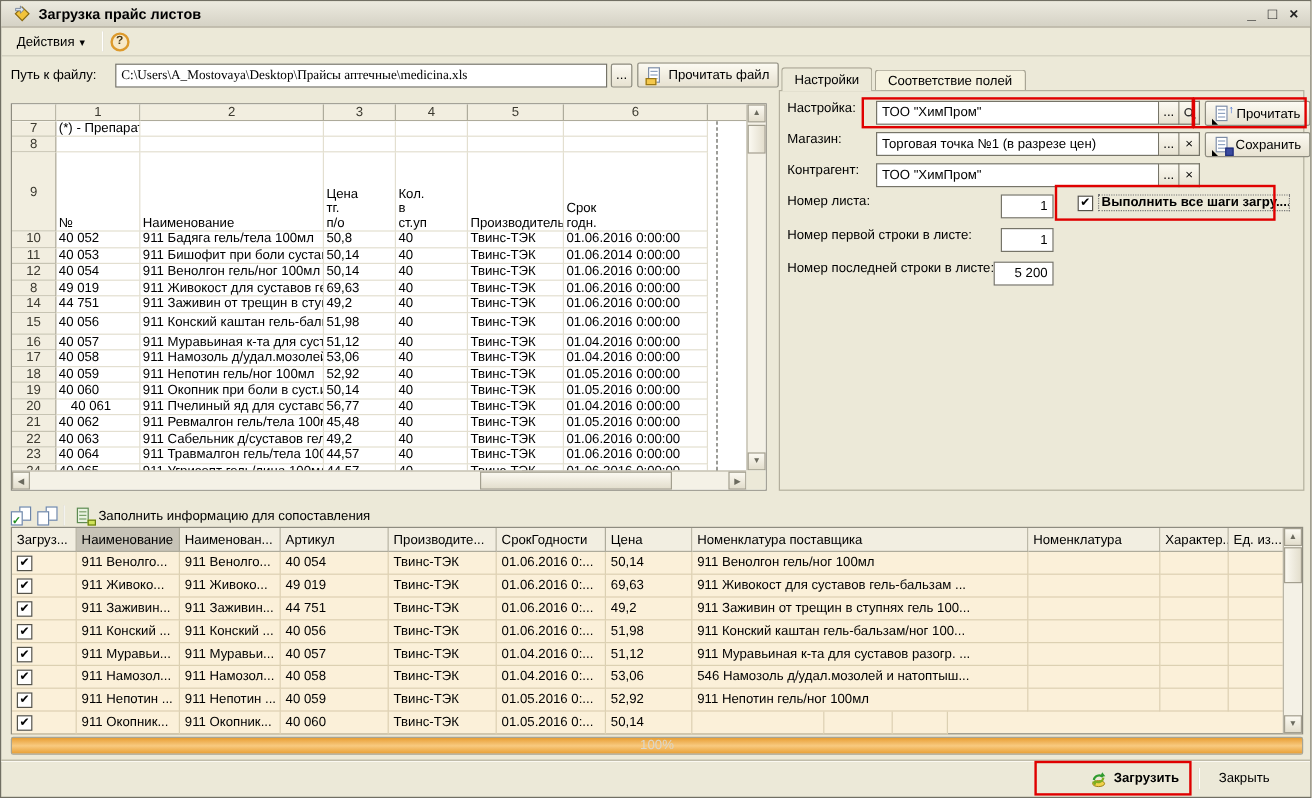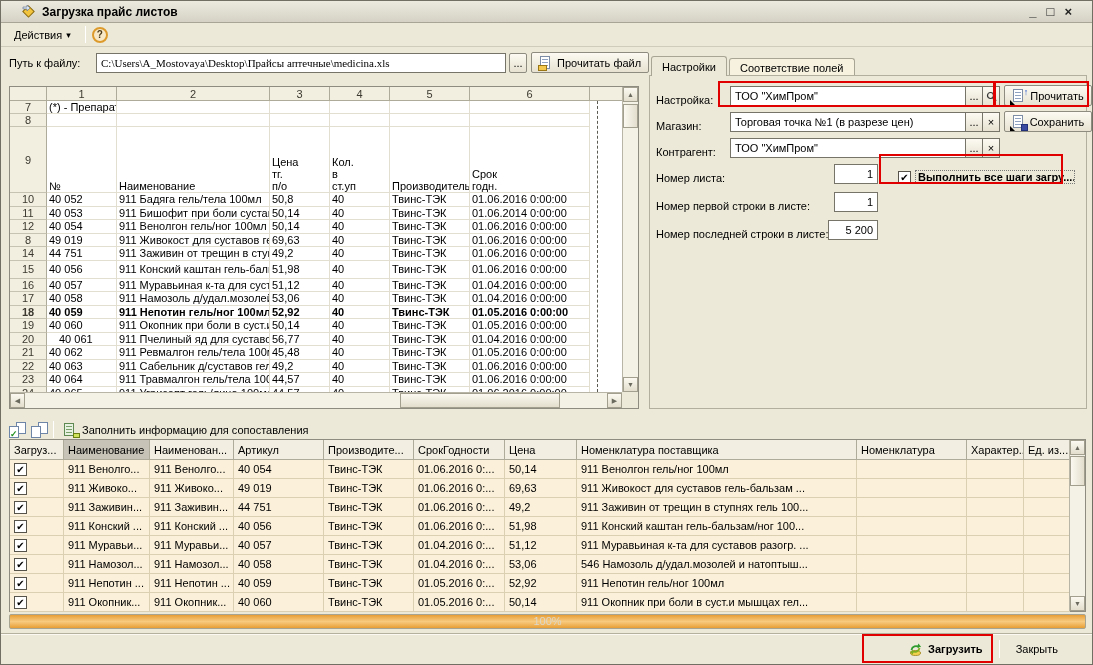--- a/index.html
+++ b/index.html
@@ -1,21 +1,21 @@
 <!DOCTYPE html>
 <html><head>
 <meta charset="utf-8">
 <style>
   html,body{margin:0;padding:0;background:#d9d6c9;}
   *{box-sizing:border-box;}
   .window{position:relative;width:1093px;height:665px;background:#ece9d8;border:1px solid #716f63;
     font-family:"Liberation Sans",sans-serif;font-size:11px;color:#000;overflow:hidden;}
   
   .titlebar{position:absolute;left:0;top:0;right:0;height:22px;display:flex;align-items:center;gap:6px;
-    padding:0 20px;background:linear-gradient(#eceadf,#d5d2c5);border-bottom:1px solid #a9a596;}
+    padding:0 10px;background:linear-gradient(#eceadf,#d5d2c5);border-bottom:1px solid #a9a596;}
   .title{font-weight:bold;font-size:12px;flex:1;}
   .wbtns{display:flex;gap:10px;align-items:center;font-size:13px;font-weight:bold;color:#222;}
   .wbtn{cursor:default;line-height:14px;}
   .appicon{width:15px;height:15px;}
   
   .menubar{position:absolute;left:0;top:22px;right:0;height:24px;display:flex;align-items:center;gap:6px;
     padding:0 5px;border-bottom:1px solid #cfccbc;}
   .flatbtn{display:inline-flex;align-items:center;gap:4px;padding:2px 7px;border:1px solid transparent;border-radius:2px;}
   .tsep{width:1px;height:17px;background:#b9b5a6;border-right:1px solid #fff;}
   .helpico{width:16px;height:16px;border-radius:50%;border:2px solid #dd9a2c;background:#f7e9c8;
@@ -53,21 +53,21 @@
   .vthumb{position:absolute;left:0;width:15px;background:linear-gradient(90deg,#fbf9f1,#e3decd);border:1px solid #a39f8f;}
   .hthumb{position:absolute;top:0;height:15px;background:linear-gradient(#fbf9f1,#e3decd);border:1px solid #a39f8f;}
   .scorner{position:absolute;right:0;bottom:0;width:16px;height:16px;background:#ece9d8;}
   
   .settings{position:absolute;left:648px;top:55px;width:438px;height:353px;}
   .tabs{display:flex;gap:2px;height:20px;padding-left:2px;}
   .tab{display:flex;align-items:center;padding:0 10px;border:1px solid #a9a594;border-bottom:none;
     border-radius:3px 3px 0 0;background:#f6f2df;height:18px;margin-top:2px;}
   .tab.active{background:#ece9d8;height:20px;margin-top:0;position:relative;z-index:2;}
   .tabpage{position:absolute;left:0;top:19px;right:0;bottom:0;border:1px solid #b3af9e;background:#ece9d8;}
-  .frow{position:absolute;left:6px;right:4px;height:22px;display:flex;align-items:flex-end;}
+  .frow{position:absolute;left:6px;right:4px;height:22px;display:flex;align-items:flex-start;}
   .flabel{flex:none;}
   .fval{position:absolute;left:74px;width:236px;}
   .fbtns{position:absolute;left:310px;display:flex;}
   .minib{width:17px;height:20px;background:linear-gradient(#fcfaf2,#e7e2d1);border:1px solid #767468;
     border-left:none;display:flex;align-items:center;justify-content:center;}
   .numinput{justify-content:flex-end;}
   .cmdbtn{position:absolute;left:348px;width:88px;}
   .cbwrap{position:absolute;left:242px;display:flex;align-items:center;gap:4px;}
   .cb{width:13px;height:13px;background:#fff;border:1px solid #55534a;display:flex;align-items:center;
     justify-content:center;font-size:10px;line-height:11px;flex:none;}
@@ -273,21 +273,21 @@
         <div class="srow" style="height: 13.5px;">
           <div class="rn">17</div>
           <div class="scell" style="width: 70px;">40 058</div>
           <div class="scell" style="width: 153px;">911 Намозоль д/удал.мозолей и</div>
           <div class="scell" style="width: 60px;">53,06</div>
           <div class="scell" style="width: 60px;">40</div>
           <div class="scell" style="width: 80px;">Твинс-ТЭК</div>
           <div class="scell" style="width: 120px;">01.04.2016 0:00:00</div>
           <div class="sfill"></div>
         </div>
-        <div class="srow" style="height: 13.5px; font-weight: bold;">
+        <div class="srow" style="height: 13.5px;">
           <div class="rn">18</div>
           <div class="scell" style="width: 70px;">40 059</div>
           <div class="scell" style="width: 153px;">911 Непотин гель/ног 100мл</div>
           <div class="scell" style="width: 60px;">52,92</div>
           <div class="scell" style="width: 60px;">40</div>
           <div class="scell" style="width: 80px;">Твинс-ТЭК</div>
           <div class="scell" style="width: 120px;">01.05.2016 0:00:00</div>
           <div class="sfill"></div>
         </div>
         <div class="srow" style="height: 13.5px;">
@@ -588,21 +588,20 @@
         <div class="mrow">
           <div class="mc" style="width: 54px;">
             <span class="cb">✔</span>
           </div>
           <div class="mc" style="width: 86px;">911 Окопник...</div>
           <div class="mc" style="width: 84px;">911 Окопник...</div>
           <div class="mc" style="width: 90px;">40 060</div>
           <div class="mc" style="width: 90px;">Твинс-ТЭК</div>
           <div class="mc" style="width: 91px;">01.05.2016 0:...</div>
           <div class="mc" style="width: 72px;">50,14</div>
-          <div class="mc" style="width: 280px;">911 Окопник при боли в суст.и мышцах гел...</div>
           <div class="mc" style="width: 110px;"></div>
           <div class="mc" style="width: 57px;"></div>
           <div class="mc" style="width: 46px;"></div>
         </div>
       </div>
     <div class="mvscroll">
       <div class="sbtn" style="width:15px;height:15px;">▲</div>
       <div class="vthumb" style="top:16px;height:30px;"></div>
       <div class="sbtn" style="position:absolute;bottom:0;width:15px;height:15px;">▼</div>
     </div>

